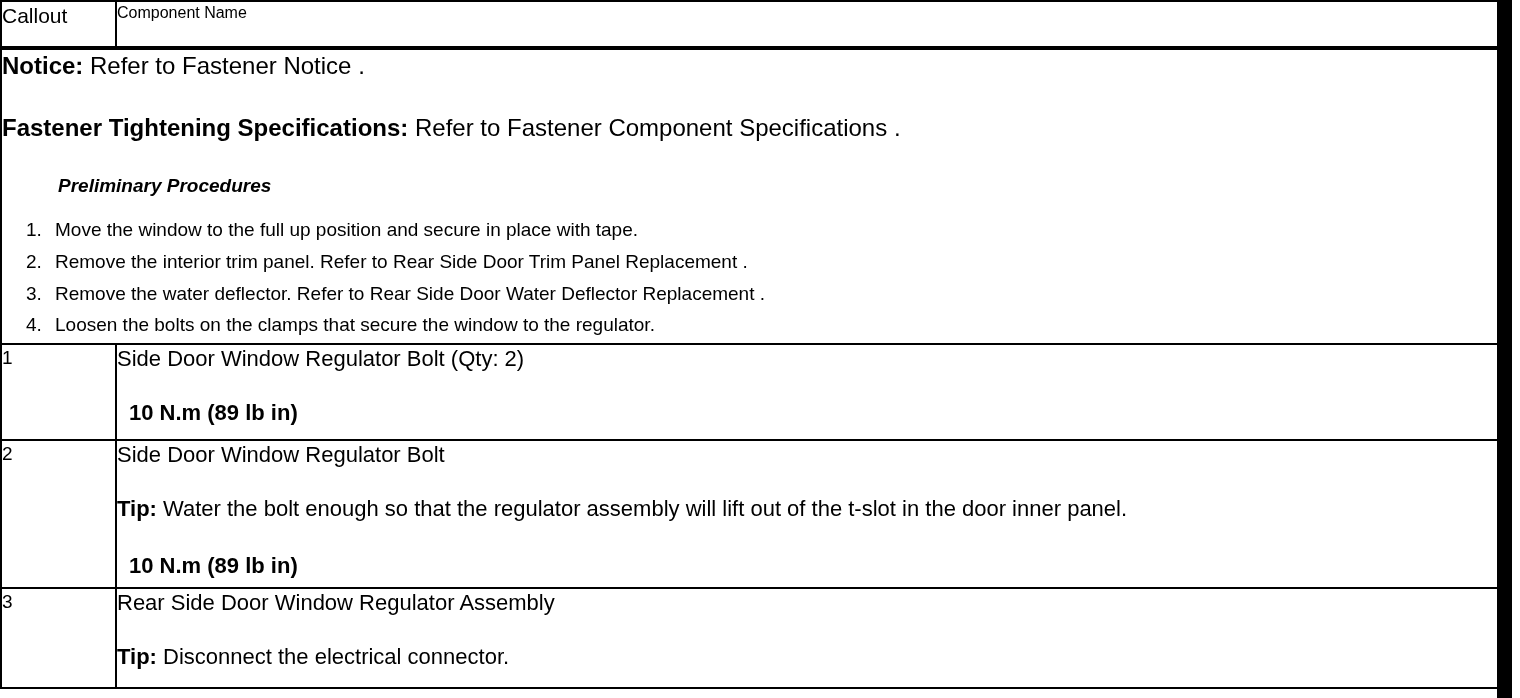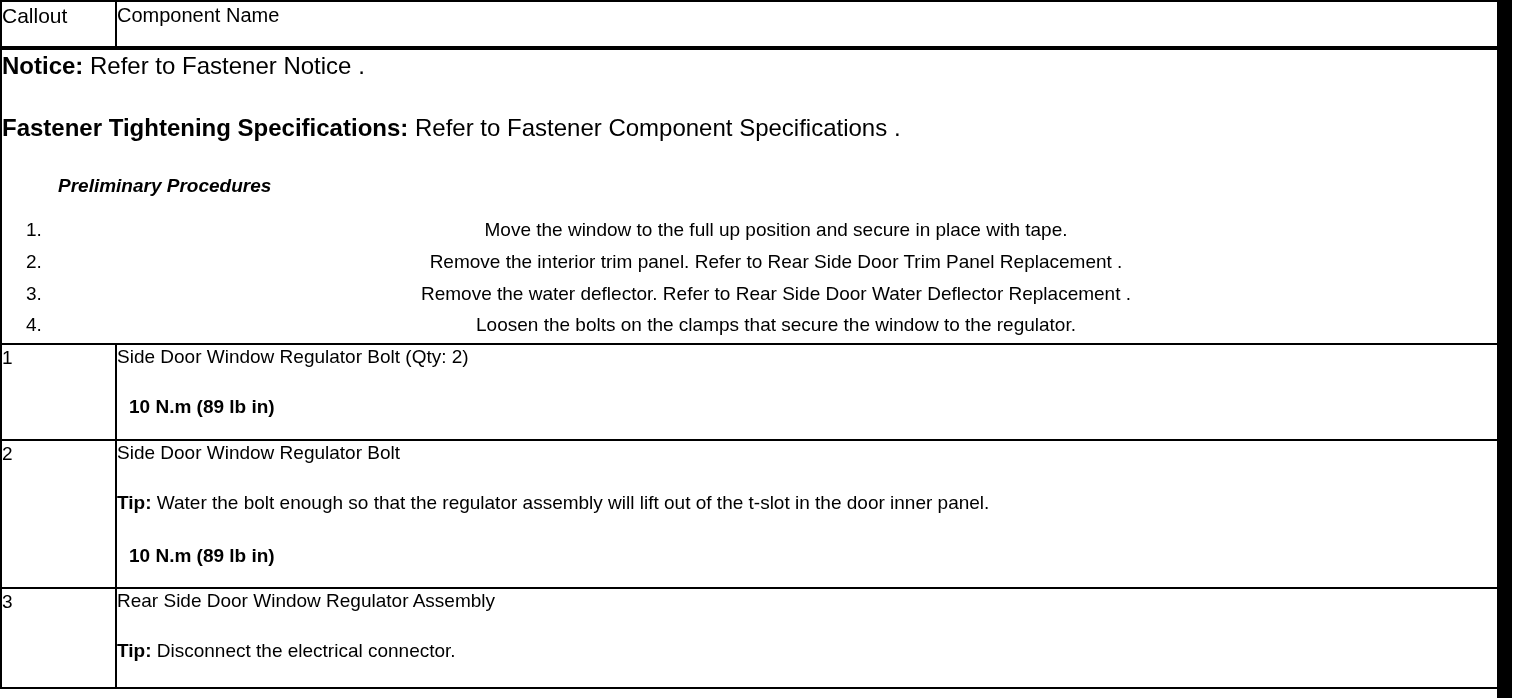--- a/index.html
+++ b/index.html
@@ -64,21 +64,21 @@
     padding: 0;
   }
   .hdr-callout {
     font-weight: bold;
     font-size: 21px;
     padding: 5px 0 5px 14px;
     white-space: nowrap;
   }
   .hdr-name {
     font-weight: bold;
-    font-size: 20px;
+    font-size: 16px;
     text-align: center;
     padding: 5px 0;
   }
 
   
   .notice-cell {
     border-bottom-width: 3px;
     padding: 9px 10px 12px 6px;
   }
   .notice-line {
@@ -89,42 +89,41 @@
   .prelim-head {
     margin: 0 0 18px 56px;
     font-weight: bold;
     font-size: 19px;
     font-style: italic;
   }
   ol.prelim-list {
     margin: 0;
     padding: 0 0 0 23px;
     list-style-position: outside;
-    text-align: center;
   }
   ol.prelim-list li {
     margin: 0 0 4px 22px;
     padding-left: 8px;
     font-size: 19px;
     line-height: 1.45;
   }
 
   
   .callout-num {
     text-align: center;
     vertical-align: middle;
     font-size: 19px;
     border-right-width: 2px;
   }
   .comp-cell {
     padding: 8px 10px 10px 6px;
   }
   .comp-line {
     margin: 0;
-    font-size: 19px;
+    font-size: 22px;
     line-height: 1.3;
   }
   .comp-line.spaced { margin-top: 26px; }
   .comp-line.spaced-lg { margin-top: 28px; }
   .comp-line b { font-weight: bold; }
   .torque {
     font-weight: bold;
     padding-left: 12px;
   }
 

